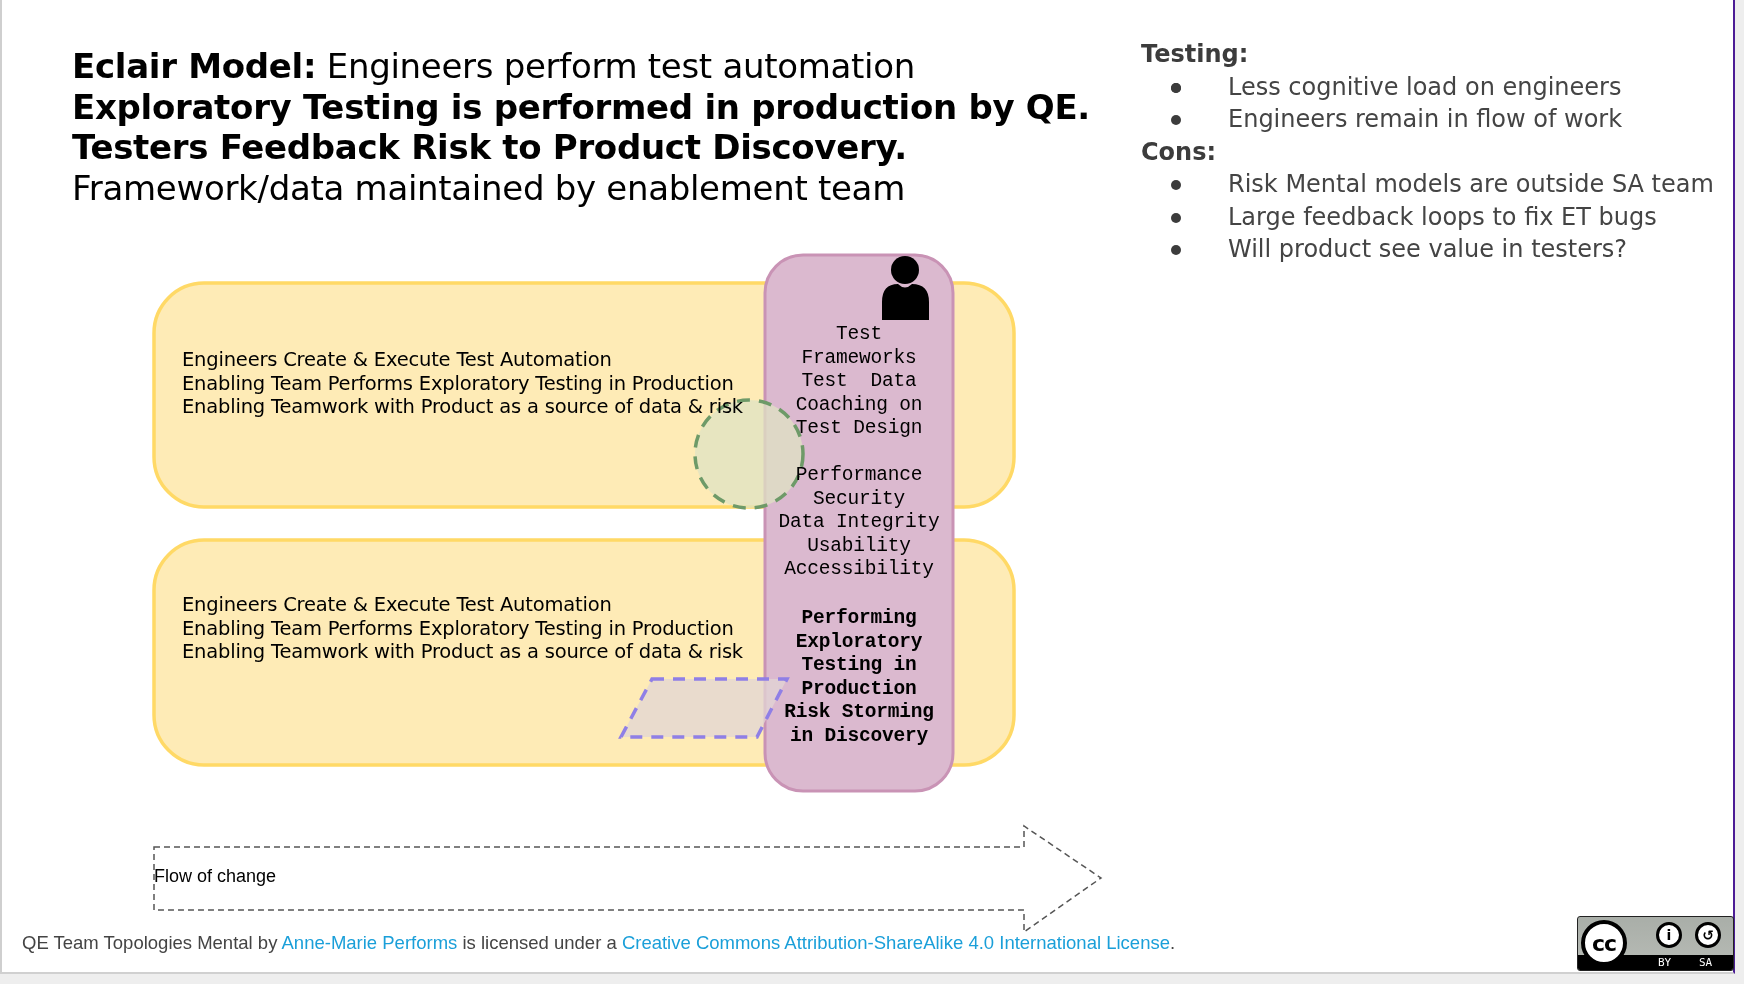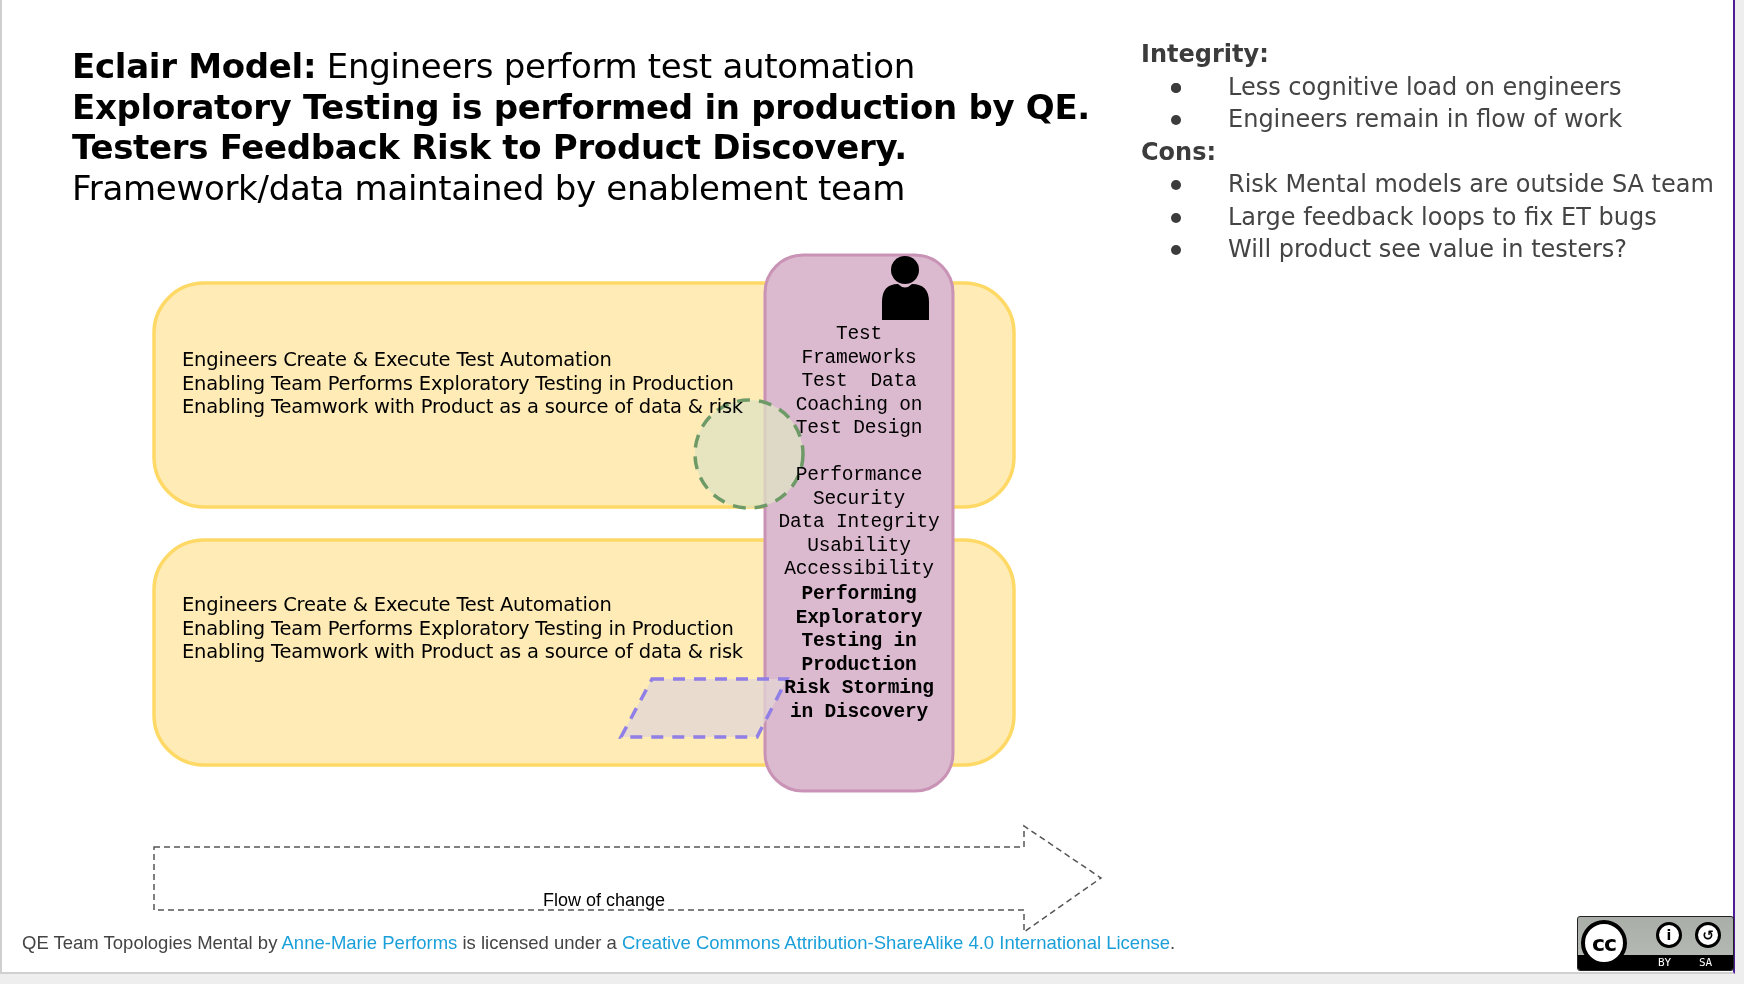--- a/index.html
+++ b/index.html
@@ -41,22 +41,22 @@
 
   .box-text {
     position: absolute; left: 180px; font-size: 19.5px; line-height: 23.5px;
     color: #000; white-space: nowrap; letter-spacing: -0.2px;
   }
   .purple-text {
     position: absolute; left: 770px; width: 174px; text-align: center;
     font-size: 19.5px; line-height: 23.5px; color: #000; letter-spacing: -0.2px; font-family: Liberation Mono, monospace;
   }
   .flow-label {
-    position: absolute; left: 152px; top: 866px; width: 900px; text-align: center;
-    font-family: "Liberation Sans", sans-serif; font-size: 18px; color: #000; margin-top: 24px;
+    position: absolute; left: 152px; top: 866px; width: 900px; 
+    font-family: "Liberation Sans", sans-serif; font-size: 18px; color: #000;
   }
   .footer {
     position: absolute; left: 20px; top: 932px;
     font-family: "Liberation Sans", sans-serif; font-size: 18.5px; color: #444444;
     white-space: nowrap;
   }
   .footer a { color: #1a9fd9; text-decoration: none; }
 
   .cc-badge {
     position: absolute; left: 1575px; top: 916px; width: 157px; height: 55px;
@@ -89,21 +89,21 @@
 <div class="slide">
 
   <div class="title">
     <span class="line"><span class="b">Eclair Model:</span><span> Engineers perform test automation</span></span>
     <span class="line b">Exploratory Testing is performed in production by QE.</span>
     <span class="line b">Testers Feedback Risk to Product Discovery.</span>
     <span class="line">Framework/data  maintained by enablement team</span>
   </div>
 
   <div class="side">
-    <div class="head">Integrity:</div>
+    <div class="head">Testing:</div>
     <ul>
       <li><span class="dot"></span></li>
       <li><span class="dot"></span><span>Less cognitive load on engineers</span></li>
       <li><span class="dot"></span><span>Engineers remain in flow of work</span></li>
     </ul>
     <div class="head">Cons:</div>
     <ul>
       <li><span class="dot"></span><span>Risk Mental models are outside SA team</span></li>
       <li><span class="dot"></span><span>Large feedback loops to fix ET bugs</span></li>
       <li><span class="dot"></span><span>Will product see value in testers?</span></li>
@@ -147,21 +147,21 @@
     <div>Coaching on</div>
     <div>Test Design</div>
   </div>
   <div class="purple-text" style="top:464px;">
     <div>Performance</div>
     <div>Security</div>
     <div>Data Integrity</div>
     <div>Usability</div>
     <div>Accessibility</div>
   </div>
-  <div class="purple-text b" style="top:583px;">
+  <div class="purple-text b" style="top:607px;">
     <div>Performing</div>
     <div>Exploratory</div>
     <div>Testing in</div>
     <div>Production</div>
     <div>Risk Storming</div>
     <div>in Discovery</div>
   </div>
 
   <div class="flow-label">Flow of change</div>
 

